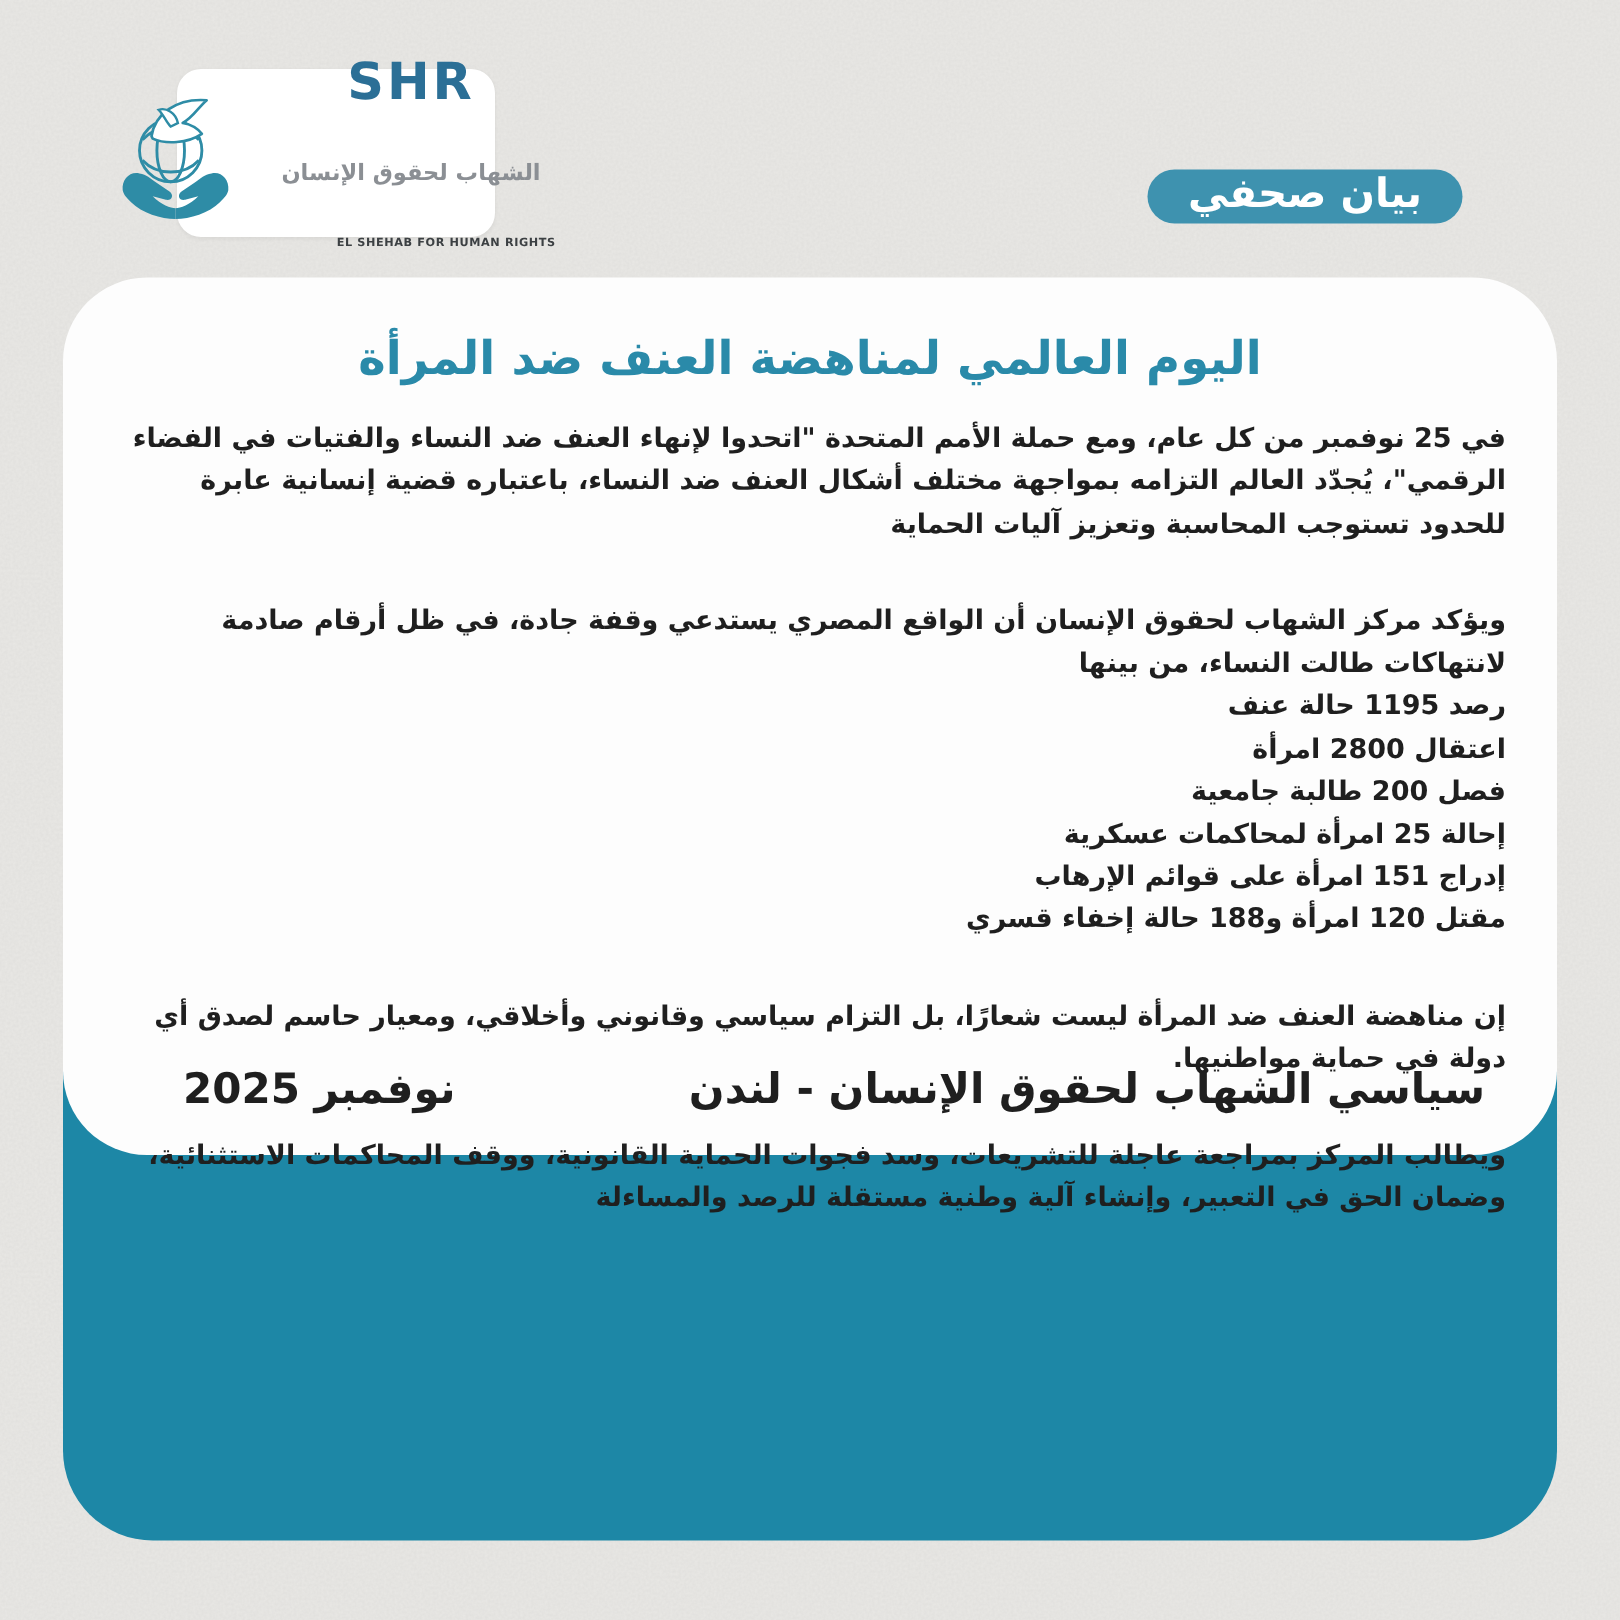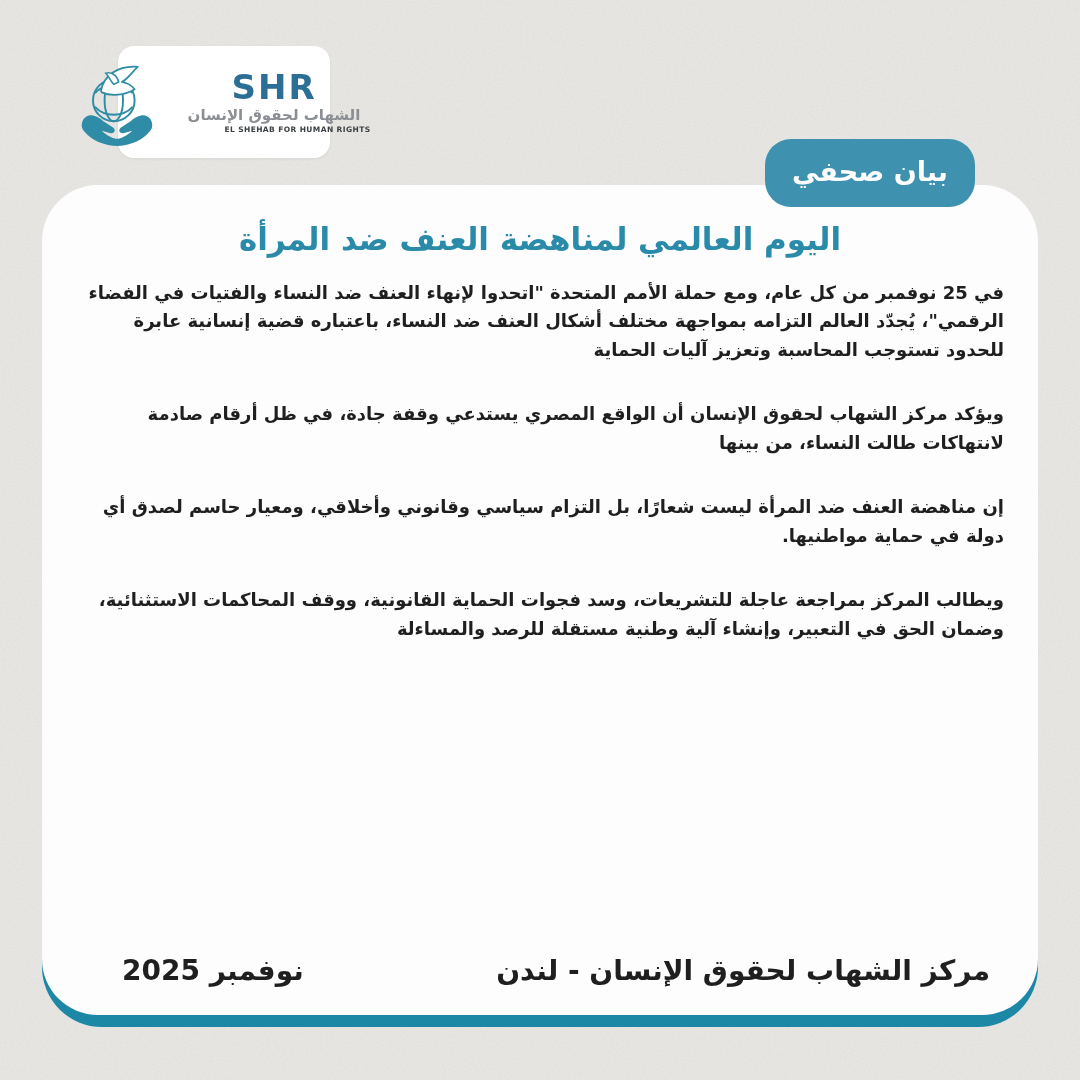--- a/index.html
+++ b/index.html
@@ -17,37 +17,37 @@
   .texture{position:absolute;inset:0;z-index:0;pointer-events:none;}
   
   .logo-card{
     position:absolute;left:118px;top:46px;width:212px;height:112px;
     background:#ffffff;border-radius:16px;z-index:3;
     display:flex;align-items:center;justify-content:center;gap:10px;
     box-shadow:0 1px 3px rgba(0,0,0,.06);
   }
   .logo-icon{width:80px;height:94px;flex:0 0 auto;}
   .logo-divider{width:1px;height:74px;background:#c9cdd2;}
-  .logo-text{display:flex;flex-direction:column;align-items:center;line-height:1.05;}
+  .logo-text{display:flex;flex-direction:column;align-items:center;line-height:1.05;gap:32px;}
   .logo-shr{font-size:34px;font-weight:bold;color:var(--shrblue);letter-spacing:2px;}
   .logo-ar{font-size:15px;font-weight:bold;color:#8b8f94;margin-top:2px;text-align:right;}
   .logo-en{font-size:7.5px;font-weight:bold;color:#3c4043;letter-spacing:.4px;margin-top:3px;white-space:nowrap;margin-left:47px;}
   .badge{
-    position:absolute;top:113px;right:105px;height:68px;z-index:3;
+    position:absolute;top:113px;right:105px;height:36px;z-index:3;
     background:var(--badge);color:#ffffff;border-radius:26px;
     display:flex;align-items:center;padding:0 27px 4px;
-    font-size:27px;font-weight:bold;direction:rtl;margin-top:26px;
+    font-size:27px;font-weight:bold;direction:rtl;
   }
   
   .accent{
     position:absolute;left:42px;top:215px;width:996px;height:812px;
     background:var(--accent);border-radius:60px;z-index:1;
   }
   .card{
-    position:absolute;left:42px;top:185px;width:996px;height:830px;
+    position:absolute;left:42px;top:185px;width:996px;height:585px;
     background:var(--card);border-radius:56px;z-index:2;
     padding:36px 34px 0 34px;
     direction:rtl;text-align:right;color:var(--text);
   }
   .title{
     text-align:center;color:var(--teal);
     font-size:31px;font-weight:bold;margin-bottom:22px;
   }
   .card p, .stats div{
     font-size:18px;font-weight:bold;line-height:1.58;color:var(--text);
@@ -101,22 +101,30 @@
 
 <div class="accent"></div>
 
 <main class="card">
   <h1 class="title">اليوم العالمي لمناهضة العنف ضد المرأة</h1>
 
   <p>في 25 نوفمبر من كل عام، ومع حملة الأمم المتحدة "اتحدوا لإنهاء العنف ضد النساء والفتيات في الفضاء الرقمي"، يُجدّد العالم التزامه بمواجهة مختلف أشكال العنف ضد النساء، باعتباره قضية إنسانية عابرة للحدود تستوجب المحاسبة وتعزيز آليات الحماية</p>
 
   <p class="para-gap">ويؤكد مركز الشهاب لحقوق الإنسان أن الواقع المصري يستدعي وقفة جادة، في ظل أرقام صادمة لانتهاكات طالت النساء، من بينها</p>
 
+  <div class="stats">
+    <div>رصد 1195 حالة عنف</div>
+    <div>اعتقال 2800 امرأة</div>
+    <div>فصل 200 طالبة جامعية</div>
+    <div>إحالة 25 امرأة لمحاكمات عسكرية</div>
+    <div>إدراج 151 امرأة على قوائم الإرهاب</div>
+    <div>مقتل 120 امرأة و188 حالة إخفاء قسري</div>
+  </div>
 
   <p class="para-gap">إن مناهضة العنف ضد المرأة ليست شعارًا، بل التزام سياسي وقانوني وأخلاقي، ومعيار حاسم لصدق أي دولة في حماية مواطنيها.</p>
 
   <p class="para-gap">ويطالب المركز بمراجعة عاجلة للتشريعات، وسد فجوات الحماية القانونية، ووقف المحاكمات الاستثنائية، وضمان الحق في التعبير، وإنشاء آلية وطنية مستقلة للرصد والمساءلة</p>
 
   <div class="footer">
-    <div>مركز الشهاب لحقوق الإنسان - لندن</div>
+    <div>سياسي الشهاب لحقوق الإنسان - لندن</div>
     <div>نوفمبر 2025</div>
   </div>
 </main>
 
 </body></html>

